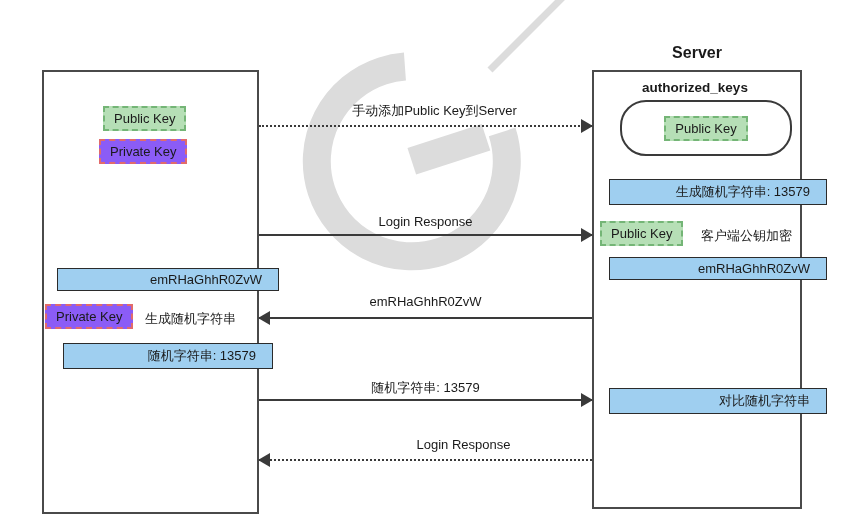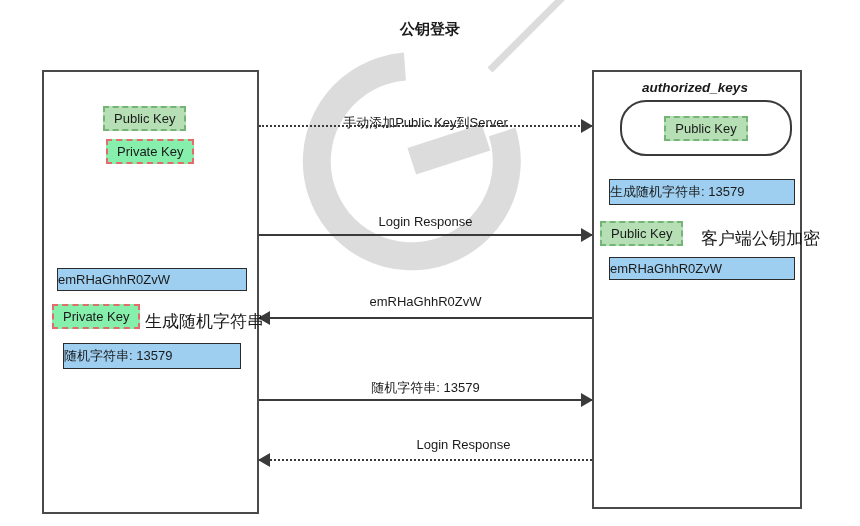--- a/index.html
+++ b/index.html
@@ -17,36 +17,36 @@
     font-size:16px; font-weight:700; z-index:3;
   }
   .lifeline-box {
     position:absolute; background:#ffffff;
     border:2px solid #4a4a4a; z-index:2;
   }
   .badge {
     font-size:13px; padding:3px 9px; text-align:center; white-space:nowrap;
   }
   .badge.green { background:#b6dfb6; border:2px dashed #74b576; }
-  .badge.red   { background:#86efac; border:2px dashed #e26b6b;margin-left:7px; }
+  .badge.red   { background:#8b5cf6; border:2px dashed #e26b6b; }
   .abs { position:absolute; z-index:4; }
   .bluebox {
     position:absolute; z-index:4; background:#9fcff0;
-    border:1px solid #2b2b2b; text-align:left;
-    font-size:13px; padding:3px 0; white-space:nowrap;
+    border:1px solid #2b2b2b; text-align:right;
+    font-size:13px; padding:3px 16px; white-space:nowrap;
   }
-  .note { position:absolute; z-index:4; font-size:17px; white-space:nowrap; }
+  .note { position:absolute; z-index:4; font-size:13px; white-space:nowrap; }
   .stadium {
     position:absolute; z-index:4; width:168px; height:52px;
     border:2px solid #3a3a3a; border-radius:26px; background:#fff;
     display:flex; align-items:center; justify-content:center;
   }
   .auth-label {
     position:absolute; z-index:4; text-align:center;
-    font-size:13.5px; font-weight:700;font-style:italic;
+    font-size:13.5px; font-weight:700;
   }
   .msg {
     position:absolute; left:259px; width:333px; z-index:3;
     text-align:center; font-size:13px;
   }
   .arrow {
     position:absolute; left:259px; width:333px; height:0; z-index:3;
     border-top:2px solid #3a3a3a;
   }
   .arrow.dotted { border-top-style:dotted; }
@@ -62,43 +62,44 @@
 <div class="stage">
 
   <svg class="watermark" width="330" height="340" viewBox="0 0 330 340">
     <g stroke="#dcdcdc" fill="none" transform="rotate(-18 160 170)">
       <circle cx="155" cy="175" r="95" stroke-width="28" stroke-dasharray="470 130"></circle>
       <path d="M155 175 h78" stroke-width="28"></path>
     </g>
     <line x1="235" y1="85" x2="330" y2="-10" stroke="#dcdcdc" stroke-width="7"></line>
   </svg>
 
-  <div class="title">公钥登录</div>
 
+  <div class="col-header" style="left:592px; width:210px;">Server</div>
 
   <div class="lifeline-box" style="left:42px; top:70px; width:213px; height:440px;"></div>
   <div class="lifeline-box" style="left:592px; top:70px; width:206px; height:435px;"></div>
 
   <div class="abs badge green" style="left:103px; top:106px;">Public Key</div>
   <div class="abs badge red" style="left:99px; top:139px;">Private Key</div>
   <div class="bluebox" style="left:57px; top:268px; width:188px;">emRHaGhhR0ZvW</div>
   <div class="abs badge red" style="left:45px; top:304px;">Private Key</div>
   <div class="note" style="left:145px; top:310px;">生成随机字符串</div>
   <div class="bluebox" style="left:63px; top:343px; width:176px;">随机字符串: 13579</div>
 
   <div class="auth-label" style="left:592px; top:80px; width:206px;">authorized_keys</div>
   <div class="stadium" style="left:620px; top:100px;">
     <div class="badge green">Public Key</div>
   </div>
   <div class="bluebox" style="left:609px; top:179px; width:184px;">生成随机字符串: 13579</div>
   <div class="abs badge green" style="left:600px; top:221px;">Public Key</div>
   <div class="note" style="left:701px; top:227px;">客户端公钥加密</div>
   <div class="bluebox" style="left:609px; top:257px; width:184px;">emRHaGhhR0ZvW</div>
+  <div class="bluebox" style="left:609px; top:388px; width:184px;">对比随机字符串</div>
 
-  <div class="msg" style="top:114px;">手动添加Public Key到Server</div>
+  <div class="msg" style="top:102px;padding-left:9px;">手动添加Public Key到Server</div>
   <div class="arrow dotted" style="top:125px;">
     <span class="head right"></span>
   </div>
 
   <div class="msg" style="top:214px;">Login Response</div>
   <div class="arrow" style="top:234px;">
     <span class="head right"></span>
   </div>
 
   <div class="msg" style="top:294px;">emRHaGhhR0ZvW</div>

